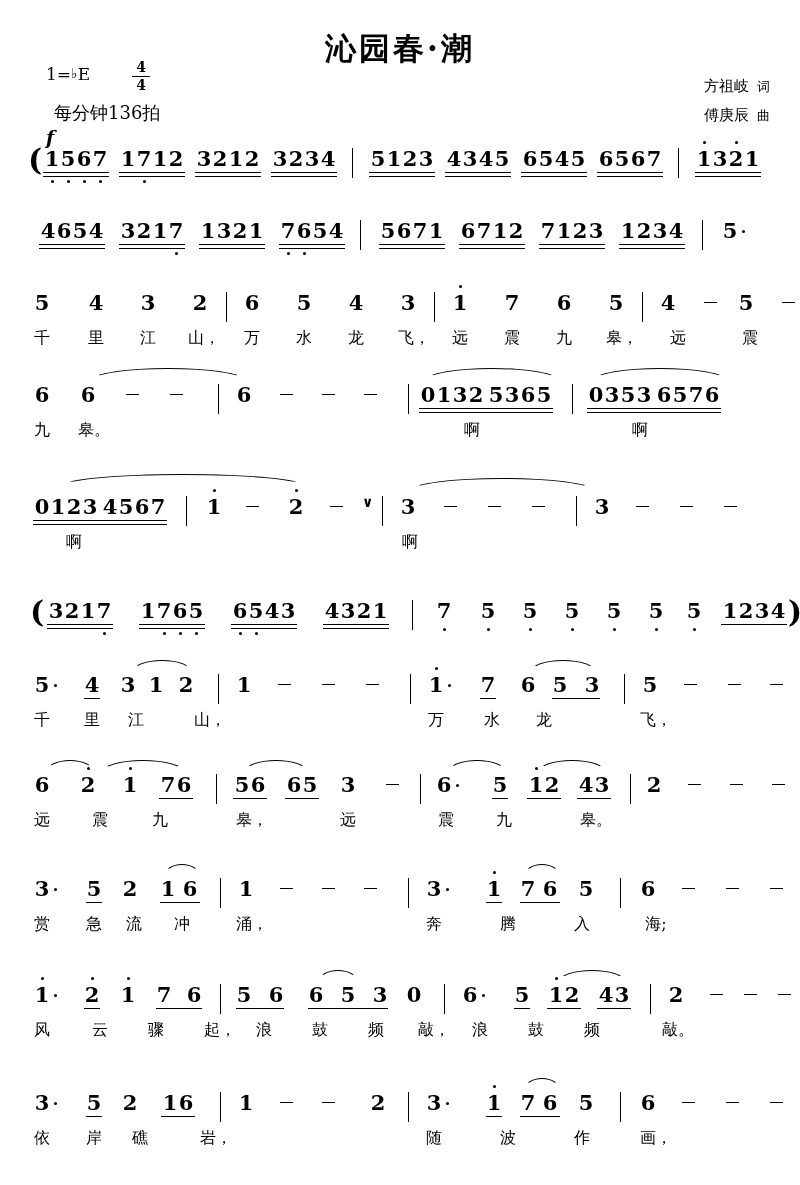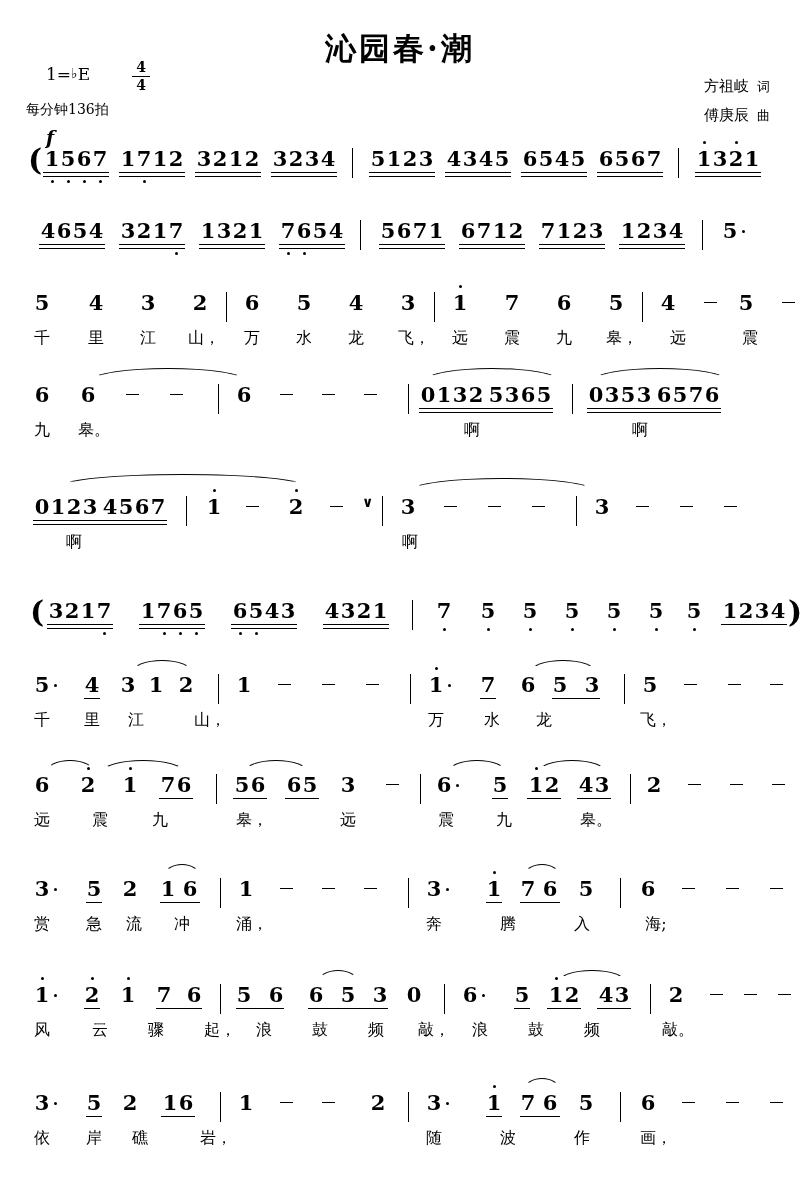--- a/index.html
+++ b/index.html
@@ -53,24 +53,24 @@
     line-height: 1.05;
   }
   .meter .bar {
     display: block;
     border-top: 1.6px solid #000;
     width: 18px;
     margin: 1px auto;
   }
   .tempo {
     position: absolute;
-    left: 26px;
+    left: 54px;
     top: 101px;
     font-family: "DejaVu Serif", "Liberation Serif", serif;
-    font-size: 14px;
+    font-size: 18px;
     white-space: nowrap;
   }
   .credits {
     position: absolute;
     right: 30px;
     top: 72px;
     text-align: right;
     font-family: "DejaVu Serif", "Liberation Serif", serif;
     font-size: 15px;
     line-height: 1.9;

